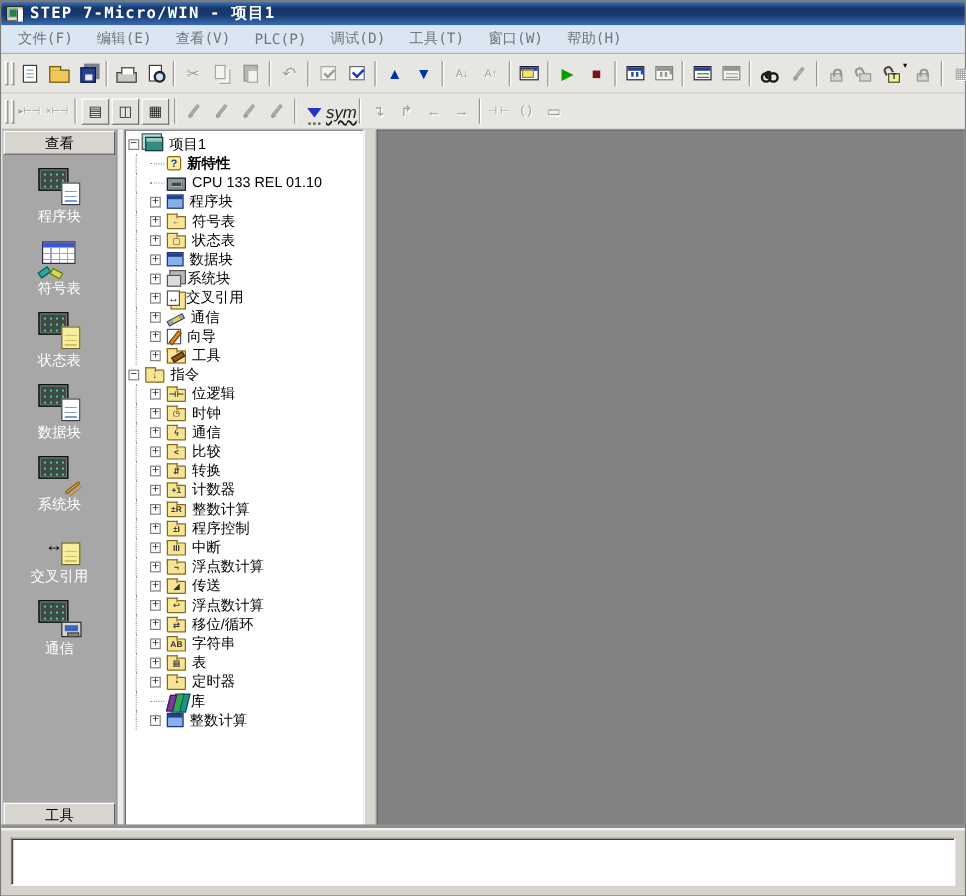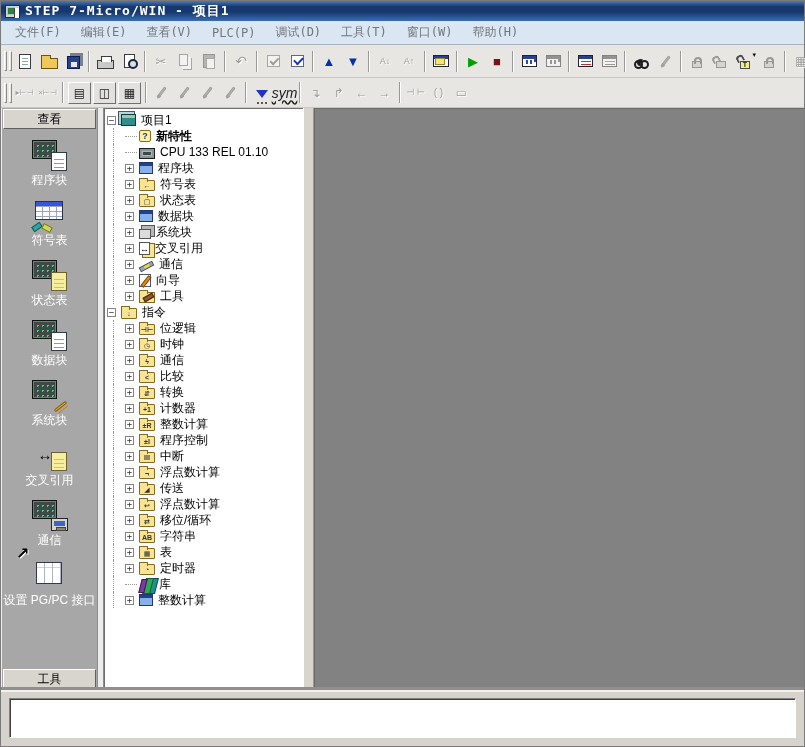--- a/index.html
+++ b/index.html
@@ -413,27 +413,20 @@
             </span>
             <div class="navlabel">交叉引用</div>
           </div>
           <div class="navitem">
             <span class="nic">
               <i class="plcblock"></i>
               <i class="minipc"></i>
             </span>
             <div class="navlabel">通信</div>
           </div>
-          <div class="navitem">
-            <span class="nic">
-              <i class="pgpccard"></i>
-              <i class="arrne"></i>
-            </span>
-            <div class="navlabel">设置 PG/PC 接口</div>
-          </div>
         </div>
       <button class="navhdr">工具</button>
     </div>
 
     <div class="gapstrip"></div>
 
     <div class="treepanel">
       <div id="tree">
           <div class="trow">
             <span class="texp">−</span>

